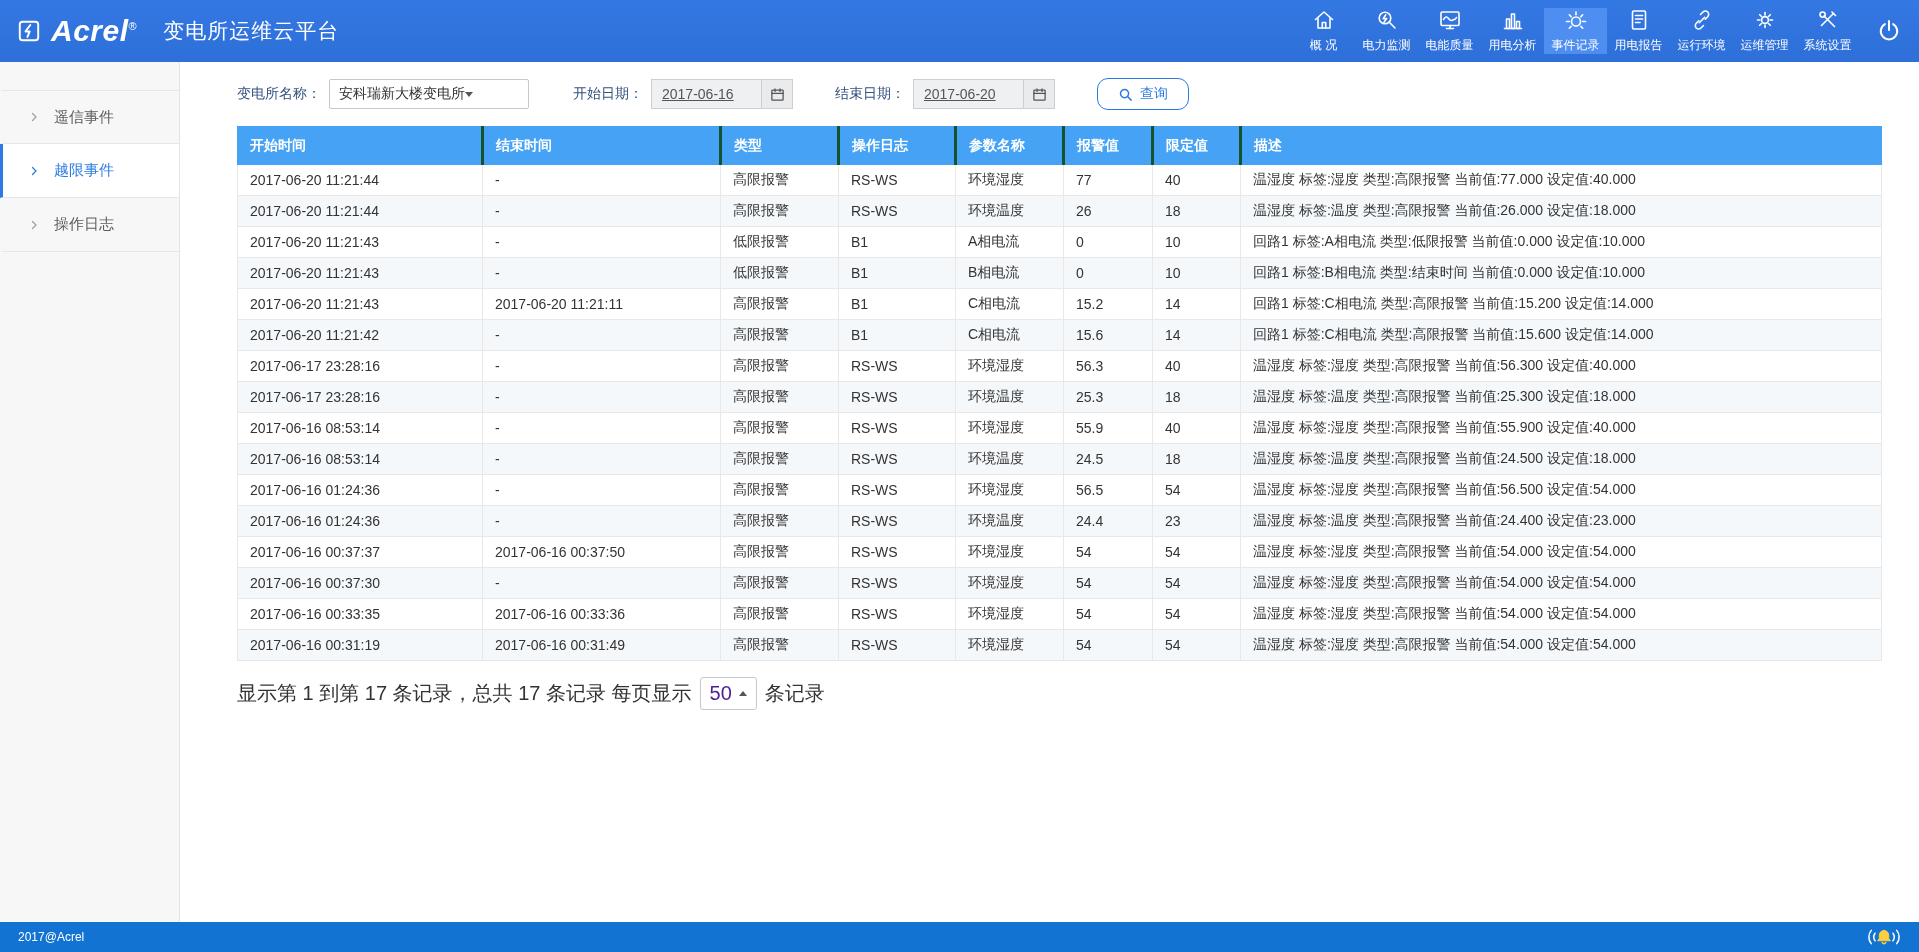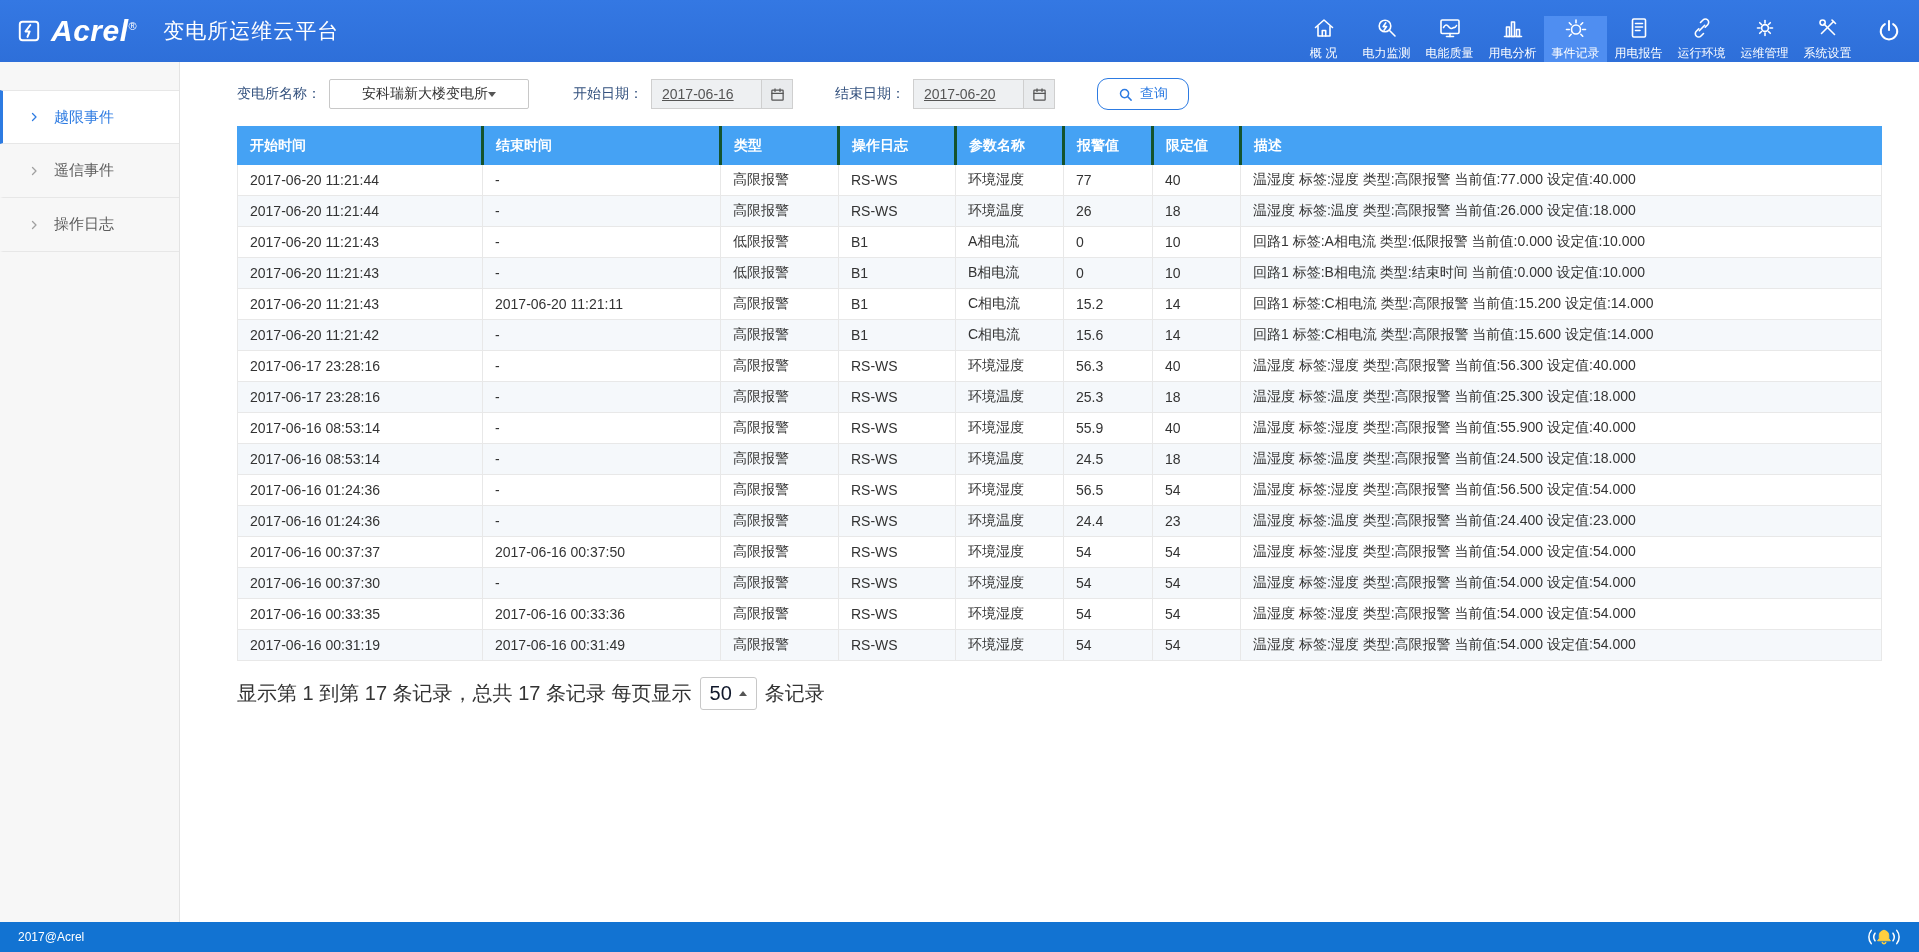--- a/index.html
+++ b/index.html
@@ -16,59 +16,59 @@
   body{font-family:"Liberation Sans","DejaVu Sans",sans-serif;overflow:hidden;background:#e6e9ee;}
   .app{display:flex;flex-direction:column;width:1919px;height:952px;background:#fff;}
 
   
   .topbar{flex:0 0 62px;height:62px;background:linear-gradient(180deg,var(--header_blue) 0%,var(--header_blue_dark) 100%);display:flex;align-items:stretch;color:#fff;}
   .brand{display:flex;align-items:center;padding-left:16px;}
   .logo-mark{display:flex;margin-right:9px;}
   .logo-text{font-size:30px;font-weight:bold;font-style:italic;letter-spacing:.5px;line-height:1;}
   .logo-text sup{font-size:11px;font-style:normal;font-weight:normal;vertical-align:super;}
   .app-title{font-size:21px;margin-left:26px;letter-spacing:1px;}
-  .topnav{display:flex;margin-left:auto;align-items:flex-end;}
+  .topnav{display:flex;margin-left:auto;align-items:center;}
   .nav-item{width:63px;display:flex;flex-direction:column;align-items:center;justify-content:center;gap:5px;cursor:pointer;}
   .nav-item.active{background:var(--active_tab_blue);}
   .nav-ic{display:flex;height:24px;align-items:center;}
   .nav-label{font-size:12px;white-space:nowrap;}
   .power-btn{width:60px;display:flex;align-items:center;justify-content:center;cursor:pointer;}
 
   
   .body-row{flex:1;display:flex;min-height:0;}
   .sidebar{flex:0 0 180px;width:180px;background:#f7f7f7;border-right:1px solid #e3e3e3;padding-top:28px;}
   .side-item{height:54px;display:flex;align-items:center;padding-left:25px;gap:14px;color:#5c5c5c;font-size:15px;border-bottom:1px solid #e7e7e7;border-left:3px solid transparent;cursor:pointer;background:transparent;}
   .sidebar .side-item:first-child{border-top:1px solid #e7e7e7;}
   .side-item .chev{display:flex;color:#a0a0a0;}
   .side-item.active{background:#fff;color:var(--accent_blue);border-left-color:var(--accent_blue);}
   .side-item.active .chev{color:var(--accent_blue);}
 
   .content{flex:1;background:#fff;padding:16px 37px 0 57px;min-width:0;}
 
   
   .filterbar{display:flex;align-items:center;height:32px;font-size:14px;color:#33517e;}
   .flabel{margin-right:8px;white-space:nowrap;}
-  .select{width:200px;height:30px;border:1px solid #c8c8c8;border-radius:2px;background:#fff;display:flex;align-items:center;justify-content:center;padding:0 9px;color:#333;cursor:pointer;margin-right:44px;}
+  .select{width:200px;height:30px;border:1px solid #c8c8c8;border-radius:2px;background:#fff;display:flex;align-items:center;justify-content:flex-start;padding:0 9px;color:#333;cursor:pointer;margin-right:44px;}
   .caret-down{width:0;height:0;border-left:4px solid transparent;border-right:4px solid transparent;border-top:5px solid #555;}
   .caret-up{display:inline-block;width:0;height:0;border-left:4px solid transparent;border-right:4px solid transparent;border-bottom:5px solid #555;}
   .datefield{display:flex;height:30px;margin-right:42px;}
   .datefield input{width:110px;height:30px;border:1px solid #cfcfcf;border-right:none;background:#eef0f2;padding:0 10px;font-size:14px;color:#555;font-family:inherit;outline:none;text-decoration:underline;}
   .calbtn{width:32px;height:30px;border:1px solid #cfcfcf;background:#e9ebed;display:flex;align-items:center;justify-content:center;cursor:pointer;}
   .query-btn{height:32px;padding:0 20px;border:1px solid var(--accent_blue);background:#fff;color:var(--accent_blue);font-size:14px;display:flex;align-items:center;gap:7px;border-radius:11px;cursor:pointer;font-family:inherit;}
 
   
   .events-table{width:100%;border-collapse:collapse;table-layout:fixed;margin-top:16px;font-size:14px;}
   .events-table th{background:var(--table_header_blue);color:#fff;font-weight:bold;text-align:left;height:38px;padding:0 12px;border:1px solid var(--table_header_blue);border-right:3px solid #14532d;white-space:nowrap;}
   .events-table th:last-child{border-right:1px solid var(--table_header_blue);}
   .events-table td{height:31px;padding:0 12px;color:#333;border:1px solid #e8e8e8;white-space:nowrap;overflow:hidden;text-overflow:ellipsis;background:#fff;}
   .events-table tbody tr:nth-child(even) td{background:#f5f8fb;}
 
   
   .pagination{margin-top:16px;font-size:20px;color:#333;display:flex;align-items:center;gap:8px;}
-  .pagesize{display:inline-flex;align-items:center;gap:7px;border:1px solid #c8c8c8;border-radius:3px;padding:4px 9px;cursor:pointer;background:#fff;color:#0f172a;}
+  .pagesize{display:inline-flex;align-items:center;gap:7px;border:1px solid #c8c8c8;border-radius:3px;padding:4px 9px;cursor:pointer;background:#fff;color:#4c1d95;}
 
   
   .bottombar{flex:0 0 30px;height:30px;background:var(--footer_blue);color:#fff;display:flex;align-items:center;justify-content:space-between;padding:0 18px;font-size:12px;}
   .bell{display:flex;align-items:center;cursor:pointer;}
 </style>
 </head>
 <body>
 
 <div class="app">
 
@@ -196,35 +196,35 @@
           <path d="M8.2 5.6 a7.6 7.6 0 1 0 7.6 0"></path>
           <path d="M12 2.8 V11"></path>
         </svg>
       </span>
     </div>
   </header>
 
   <div class="body-row">
 
     <aside class="sidebar">
+        <div class="side-item">
+          <span class="chev">
+            <svg width="12" height="12" viewBox="0 0 24 24" fill="none" stroke="currentColor" stroke-width="2.6" stroke-linecap="round" stroke-linejoin="round">
+              <path d="M9 5 L16 12 L9 19"></path>
+            </svg>
+          </span>
+          <span class="side-label">遥信事件</span>
+        </div>
         <div class="side-item active">
           <span class="chev">
             <svg width="12" height="12" viewBox="0 0 24 24" fill="none" stroke="currentColor" stroke-width="2.6" stroke-linecap="round" stroke-linejoin="round">
               <path d="M9 5 L16 12 L9 19"></path>
             </svg>
           </span>
           <span class="side-label">越限事件</span>
-        </div>
-        <div class="side-item">
-          <span class="chev">
-            <svg width="12" height="12" viewBox="0 0 24 24" fill="none" stroke="currentColor" stroke-width="2.6" stroke-linecap="round" stroke-linejoin="round">
-              <path d="M9 5 L16 12 L9 19"></path>
-            </svg>
-          </span>
-          <span class="side-label">遥信事件</span>
         </div>
         <div class="side-item">
           <span class="chev">
             <svg width="12" height="12" viewBox="0 0 24 24" fill="none" stroke="currentColor" stroke-width="2.6" stroke-linecap="round" stroke-linejoin="round">
               <path d="M9 5 L16 12 L9 19"></path>
             </svg>
           </span>
           <span class="side-label">操作日志</span>
         </div>
       </aside>

